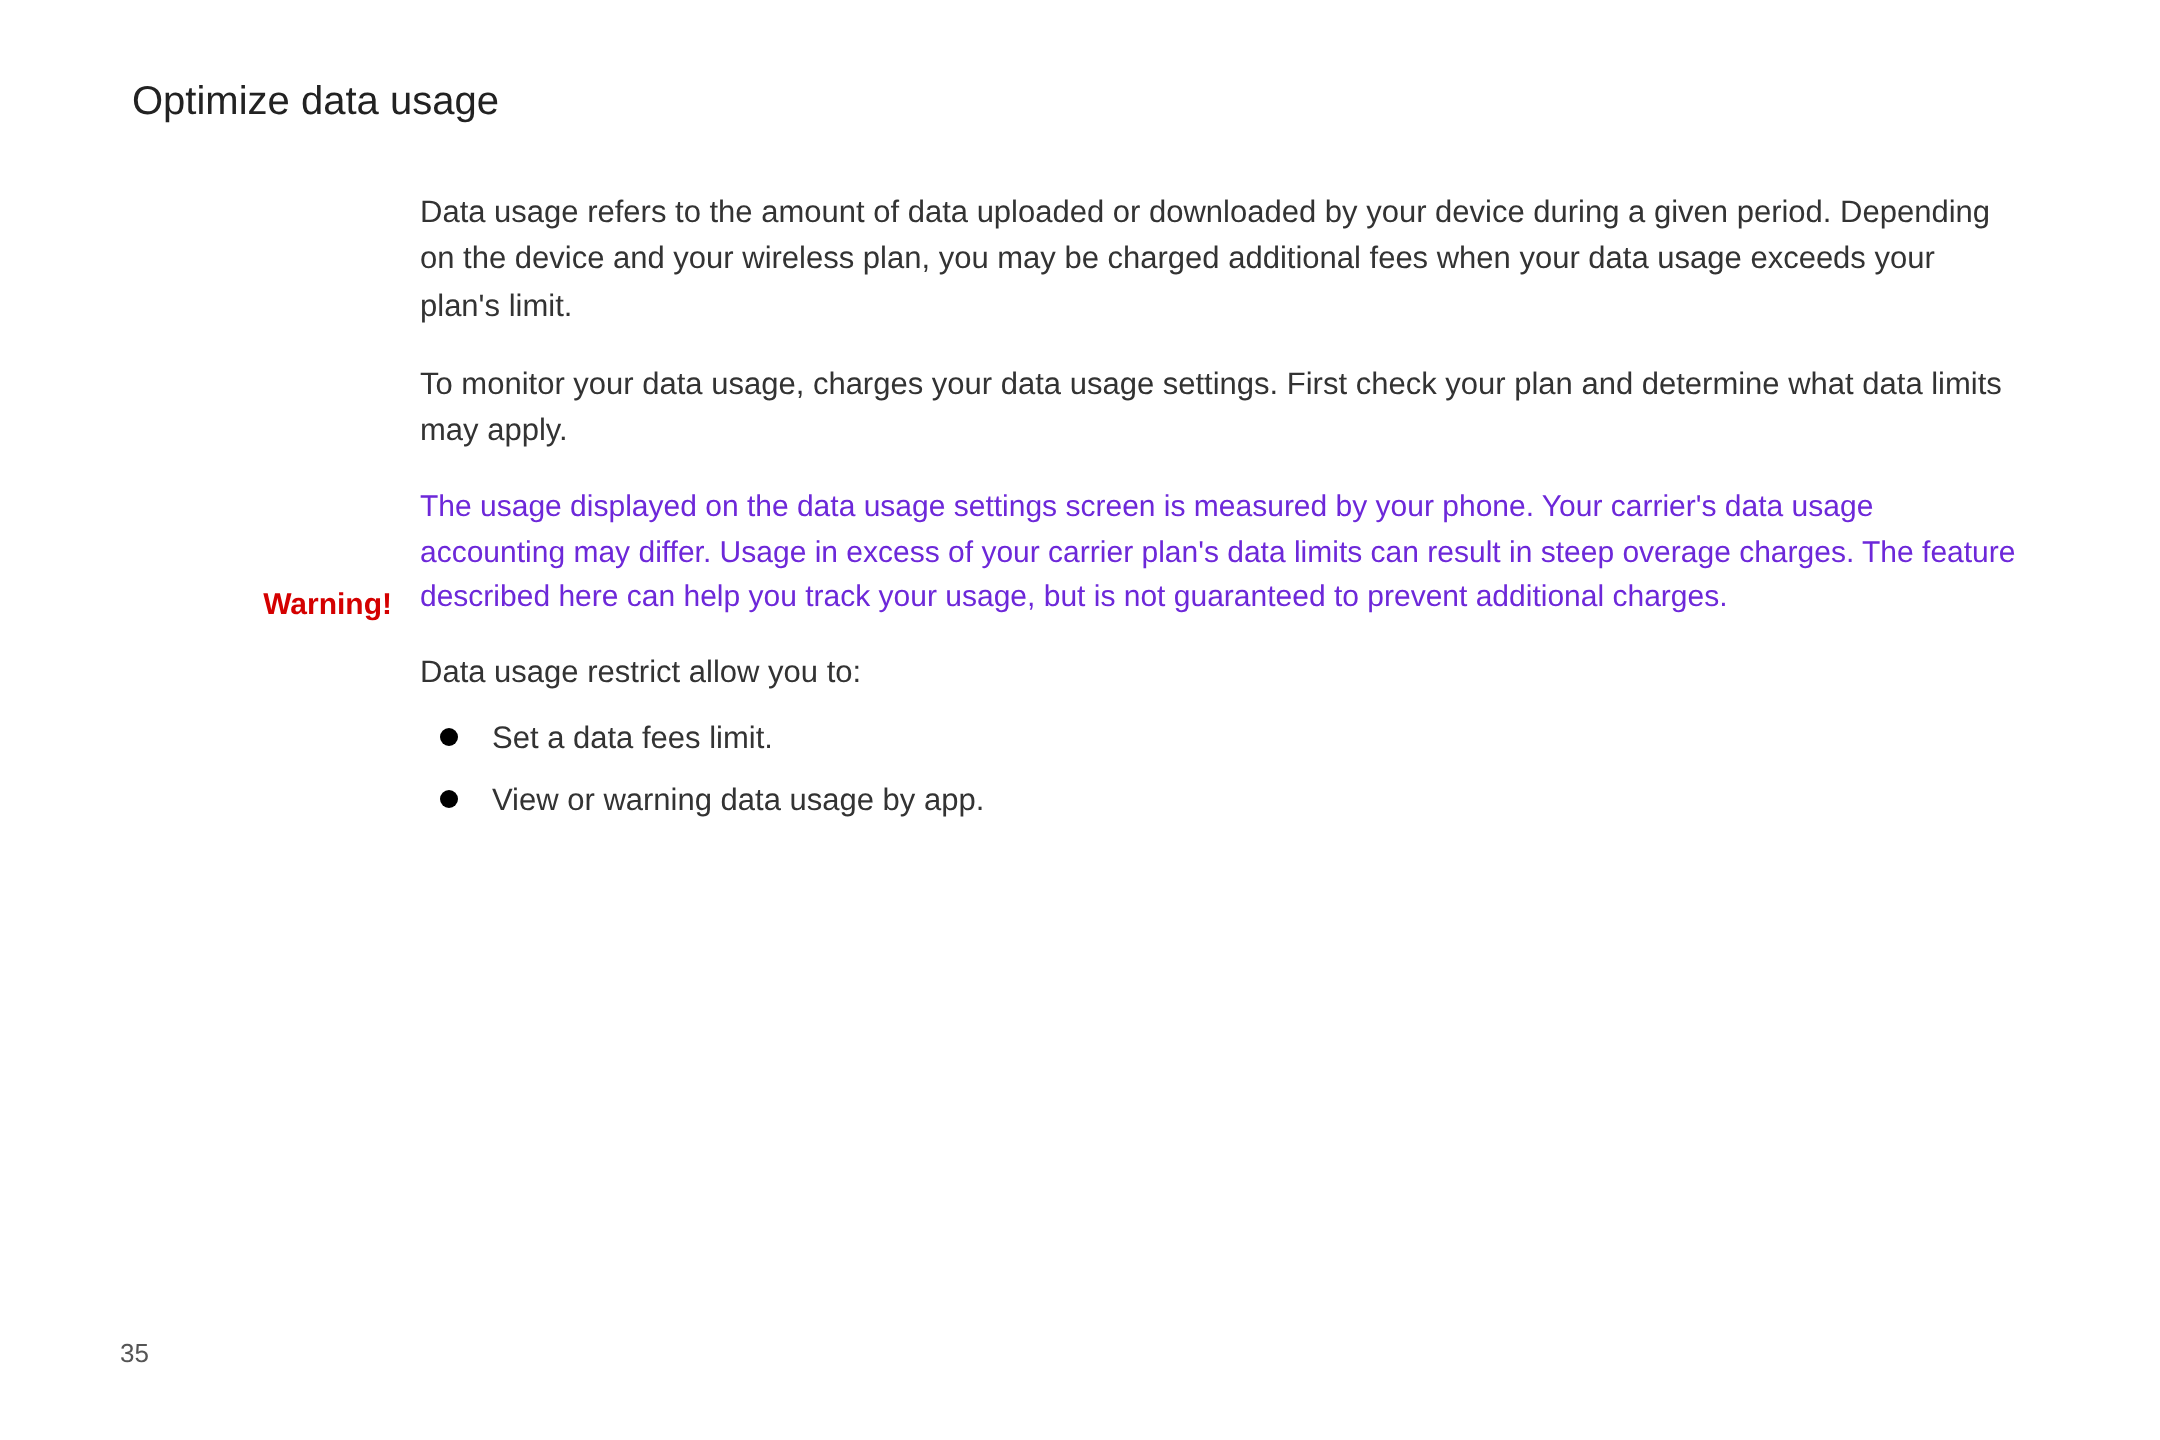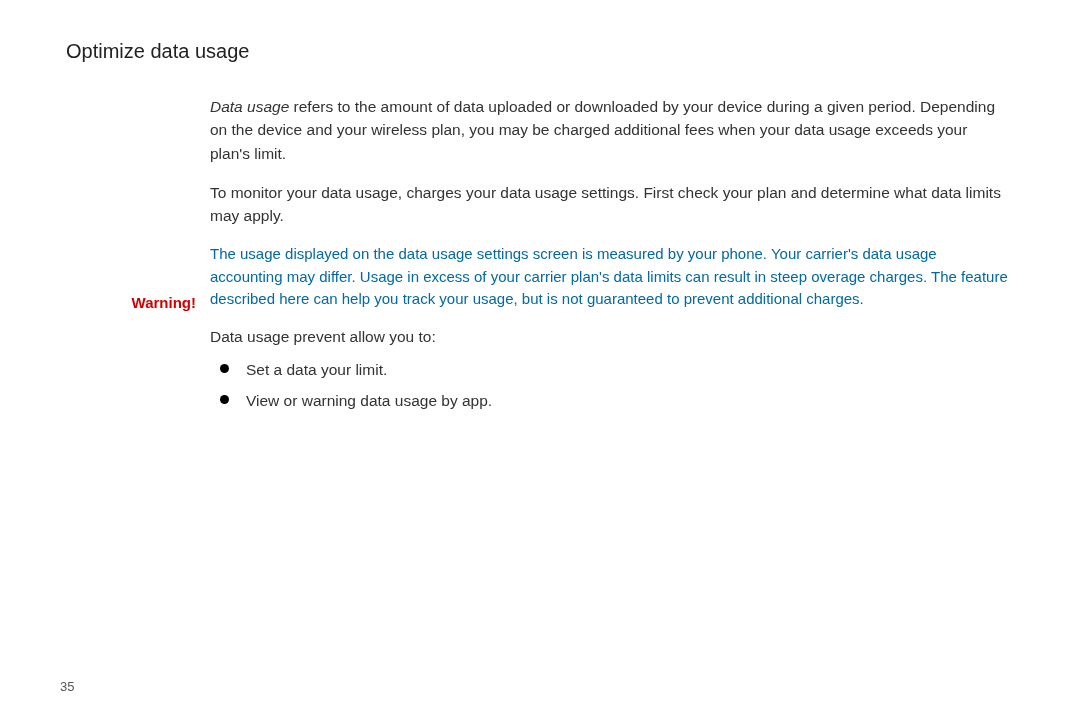--- a/index.html
+++ b/index.html
@@ -27,41 +27,40 @@
       margin-left: 150px;
       margin-right: 10px;
     }
     .para {
       font-size: 15.5px;
       line-height: 1.5;
       color: #333333;
       margin-bottom: 16px;
     }
     .italic {
-      font-style: italic;
     }
     .warning-row {
       display: flex;
       align-items: flex-end;
       margin-bottom: 14px;
     }
     .warning-label {
       color: #d40000;
       font-weight: bold;
       font-size: 15px;
       width: 150px;
       flex-shrink: 0;
       text-align: right;
       padding-right: 14px;
       padding-top: 1px;
     }
     .warning-text {
       font-size: 15px;
       line-height: 1.5;
-      color: #0369a1;
+      color: #6d28d9;
       flex: 1;
       margin-right: 10px;
     }
     .bullet-list {
       list-style: none;
       margin-top: 6px;
     }
     .bullet-list li {
       font-size: 15.5px;
       line-height: 1.5;
@@ -75,21 +74,21 @@
       position: absolute;
       left: 10px;
       top: 6px;
       width: 9px;
       height: 9px;
       background: #000000;
       border-radius: 50%;
     }
     .page-number {
       position: absolute;
-      bottom: 26px;
+      bottom: 36px;
       left: 60px;
       font-size: 13px;
       color: #555555;
     }
   </style>
 </head>
 <body>
 
 <h1 class="page-title">Optimize data usage</h1>
 
@@ -99,20 +98,20 @@
   </p>
   <p class="para">To monitor your data usage, charges your data usage settings. First check your plan and determine what data limits may apply.</p>
 </div>
 
 <div class="warning-row">
   <div class="warning-label">Warning!</div>
   <div class="warning-text">The usage displayed on the data usage settings screen is measured by your phone. Your carrier's data usage accounting may differ. Usage in excess of your carrier plan's data limits can result in steep overage charges. The feature described here can help you track your usage, but is not guaranteed to prevent additional charges.</div>
 </div>
 
 <div class="content-block">
-  <p class="para" style="margin-bottom:10px;">Data usage prevent allow you to:</p>
+  <p class="para" style="margin-bottom:10px;">Data usage restrict allow you to:</p>
   <ul class="bullet-list">
-    <li>Set a data your limit.</li>
+    <li>Set a data fees limit.</li>
     <li>View or warning data usage by app.</li>
   </ul>
 </div>
 
 <div class="page-number">35</div>
 
 </body></html>

